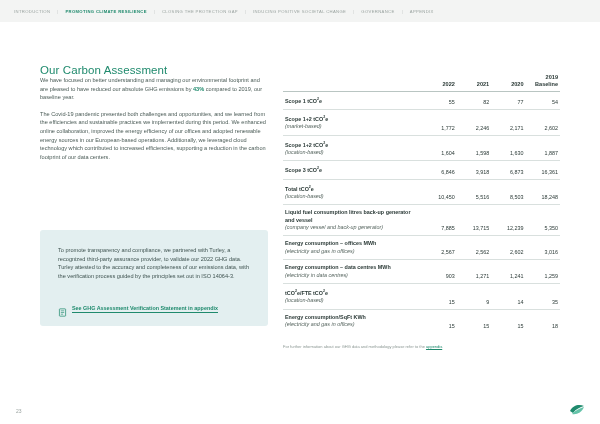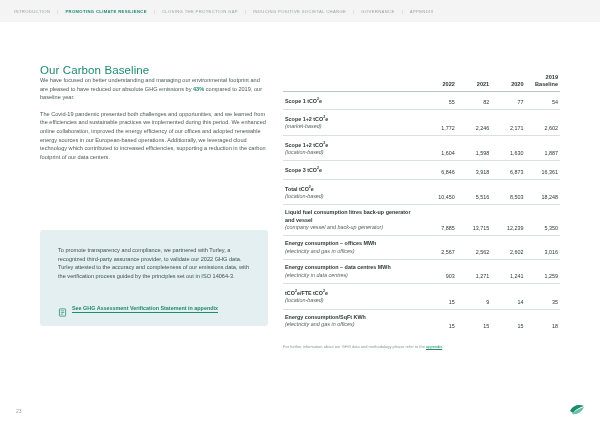--- a/index.html
+++ b/index.html
@@ -183,21 +183,21 @@
     <span class="nav-sep">|</span>
     <span class="nav-item">INDUCING POSITIVE SOCIETAL CHANGE</span>
     <span class="nav-sep">|</span>
     <span class="nav-item">GOVERNANCE</span>
     <span class="nav-sep">|</span>
     <span class="nav-item">APPENDIX</span>
   </div>
 
   <div id="content">
 
-    <h1 id="title">Our Carbon Baseline</h1>
+    <h1 id="title">Our Carbon Assessment</h1>
 
     <div id="leftcol">
       <p class="para">
         <span>We have focused on better understanding and managing our environmental footprint and are pleased to have reduced our absolute GHG emissions by </span><b>43%</b><span> compared to 2019, our baseline year.</span>
       </p>
       <p class="para">The Covid-19 pandemic presented both challenges and opportunities, and we learned from the efficiencies and sustainable practices we implemented during this period. We enhanced online collaboration, improved the energy efficiency of our offices and adopted renewable energy sources in our European-based operations. Additionally, we leveraged cloud technology which contributed to increased efficiencies, supporting a reduction in the carbon footprint of our data centers.</p>
     </div>
 
     <div id="callout">
       <p class="para">To promote transparency and compliance, we partnered with Turley, a recognized third-party assurance provider, to validate our 2022 GHG data. Turley attested to the accuracy and completeness of our emissions data, with the verification process guided by the principles set out in ISO 14064-3.</p>

